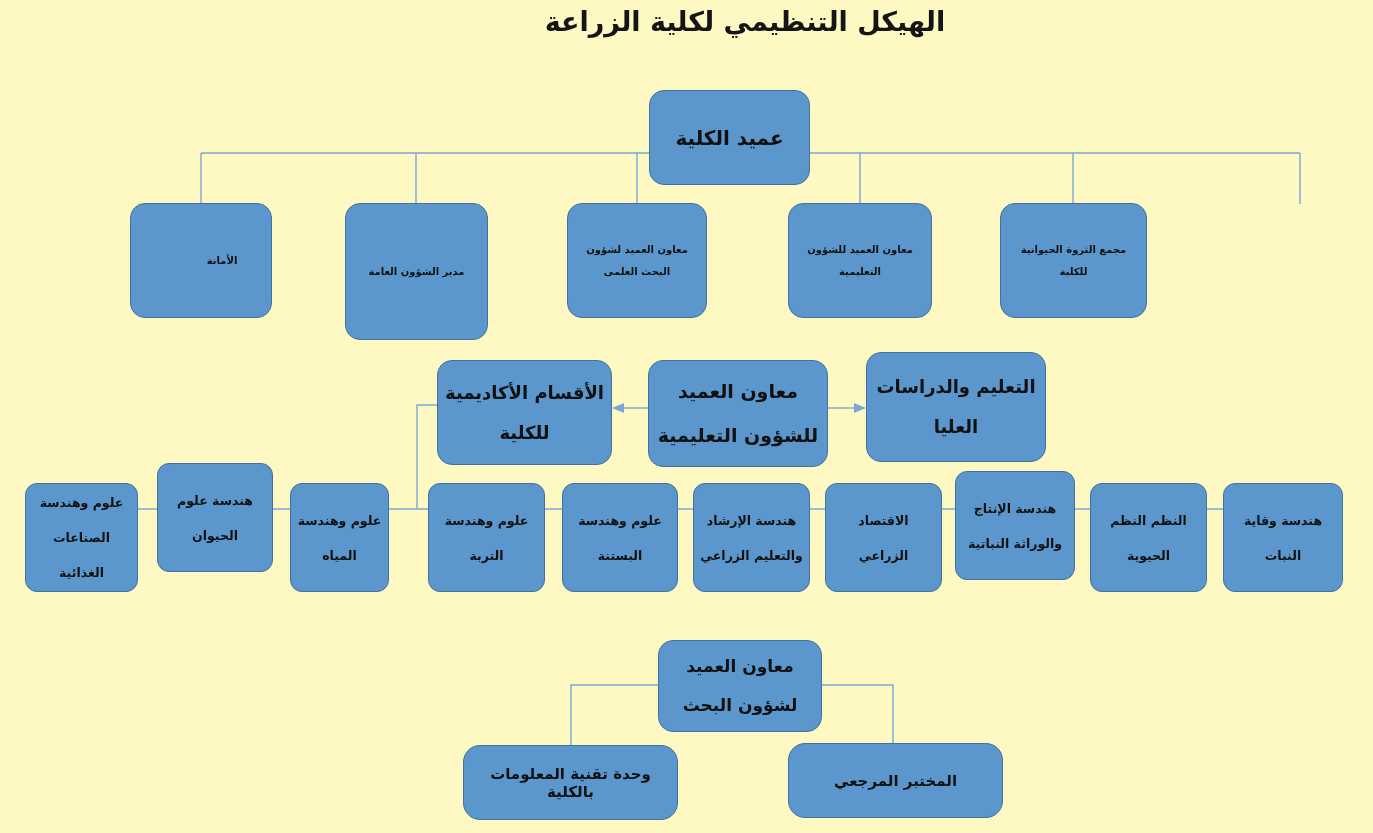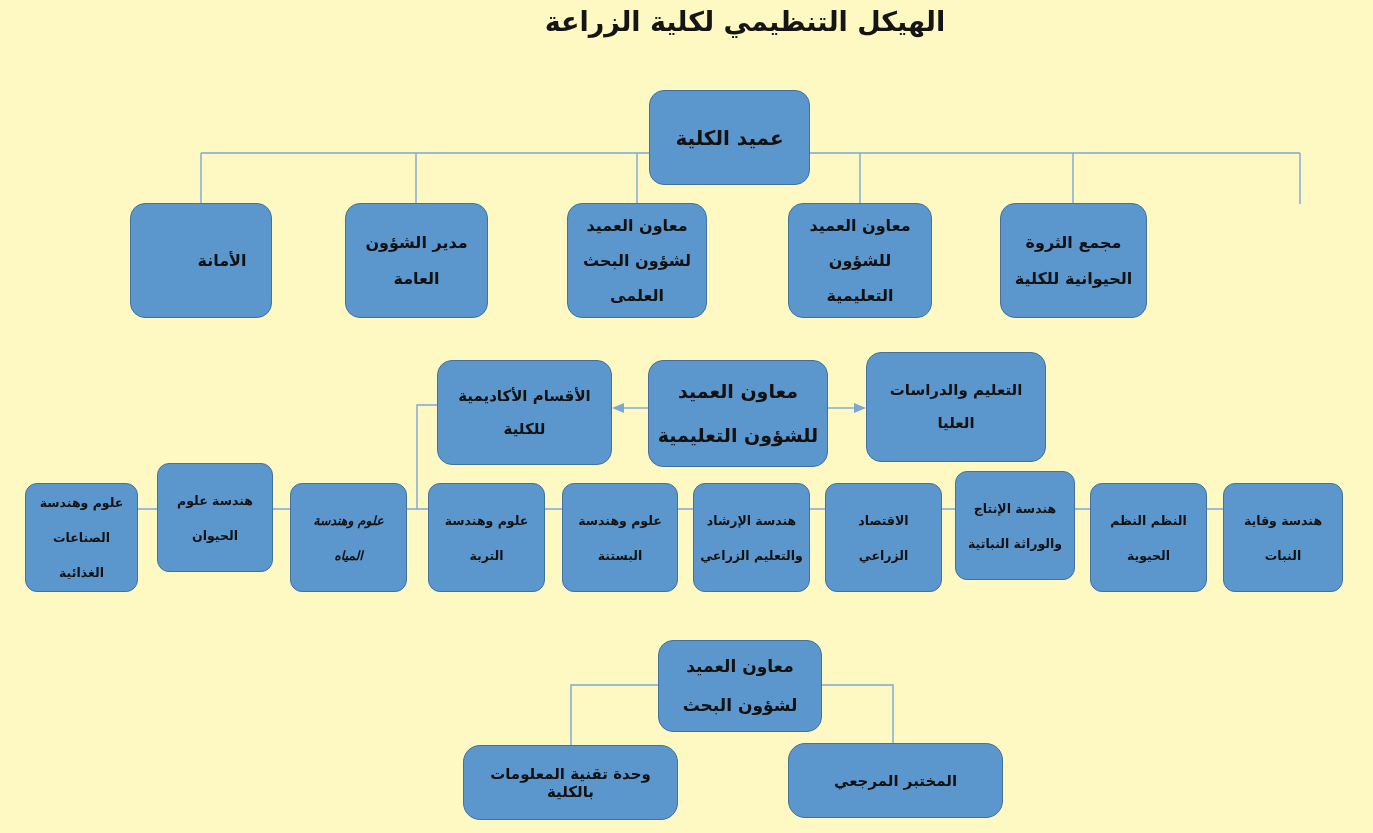--- a/index.html
+++ b/index.html
@@ -18,22 +18,22 @@
   }
   .box {
     position:absolute; box-sizing:border-box;
     background:#5B97CC; border:1.5px solid #41719C; border-radius:15px;
     display:flex; align-items:center; justify-content:center;
     text-align:center; direction:rtl;
     font-weight:bold; color:#111111;
     padding:4px 6px;
   }
   .dean   { font-size:20px; }
-  .lvl2   { font-size:16px; line-height:2.2; }
-  .midside{ font-size:15px; line-height:2.2; }
+  .lvl2   { font-size:10px; line-height:2.2; }
+  .midside{ font-size:18px; line-height:2.2; }
   .midmain{ font-size:19px; line-height:2.3; }
   .dept   { font-size:12.5px; line-height:2.8; border-radius:12px; }
   .resp   { font-size:17px; line-height:2.3; }
   .resc   { font-size:15px; border-radius:17px; }
 </style>
 </head>
 <body>
 
 <div id="stage">
 
@@ -60,32 +60,32 @@
     </g>
     <polygon points="612,408 624,403 624,413" fill="#7CA6D8"></polygon>
     <polygon points="866,408 854,403 854,413" fill="#7CA6D8"></polygon>
   </svg>
 
   <div class="title">الهيكل التنظيمي لكلية الزراعة</div>
 
   <div class="box dean" style="left:649px; top:90px;  width:161px; height:95px;">عميد الكلية</div>
 
   <div class="box lvl2" style="left:130px;  top:203px; width:142px; height:115px;padding-left:48px;">الأمانة</div>
-  <div class="box lvl2" style="left:345px;  top:203px; width:143px; height:115px;">مدير الشؤون العامة</div>
+  <div class="box lvl2" style="left:345px;  top:203px; width:143px; height:137px;">مدير الشؤون العامة</div>
   <div class="box lvl2" style="left:567px;  top:203px; width:140px; height:115px;">معاون العميد لشؤون البحث العلمى</div>
   <div class="box lvl2" style="left:788px;  top:203px; width:144px; height:115px;">معاون العميد للشؤون التعليمية</div>
   <div class="box lvl2" style="left:1000px; top:203px; width:147px; height:115px;">مجمع الثروة الحيوانية للكلية</div>
 
   <div class="box midside" style="left:437px; top:360px; width:175px; height:105px;">الأقسام الأكاديمية للكلية</div>
   <div class="box midmain" style="left:648px; top:360px; width:180px; height:107px;">معاون العميد للشؤون التعليمية</div>
   <div class="box midside" style="left:866px; top:352px; width:180px; height:110px;">التعليم والدراسات العليا</div>
 
   <div class="box dept" style="left:25px;   top:483px; width:113px; height:109px;">علوم وهندسة الصناعات الغذائية</div>
   <div class="box dept" style="left:157px;  top:463px; width:116px; height:109px;">هندسة علوم الحيوان</div>
-  <div class="box dept" style="left:290px;  top:483px; width:117px; height:109px;font-style:italic;">علوم وهندسة المياه</div>
+  <div class="box dept" style="left:290px;  top:483px; width:99px; height:109px;">علوم وهندسة المياه</div>
   <div class="box dept" style="left:428px;  top:483px; width:117px; height:109px;">علوم وهندسة التربة</div>
   <div class="box dept" style="left:562px;  top:483px; width:116px; height:109px;">علوم وهندسة البستنة</div>
   <div class="box dept" style="left:693px;  top:483px; width:117px; height:109px;">هندسة الإرشاد والتعليم الزراعي</div>
   <div class="box dept" style="left:825px;  top:483px; width:117px; height:109px;">الاقتصاد الزراعي</div>
   <div class="box dept" style="left:955px;  top:471px; width:120px; height:109px;">هندسة الإنتاج والوراثة النباتية</div>
   <div class="box dept" style="left:1090px; top:483px; width:117px; height:109px;">النظم النظم الحيوية</div>
   <div class="box dept" style="left:1223px; top:483px; width:120px; height:109px;">هندسة وقاية النبات</div>
 
   <div class="box resp" style="left:658px; top:640px; width:164px; height:92px;">معاون العميد لشؤون البحث</div>
   <div class="box resc" style="left:463px; top:745px; width:215px; height:75px;">وحدة تقنية المعلومات بالكلية</div>

